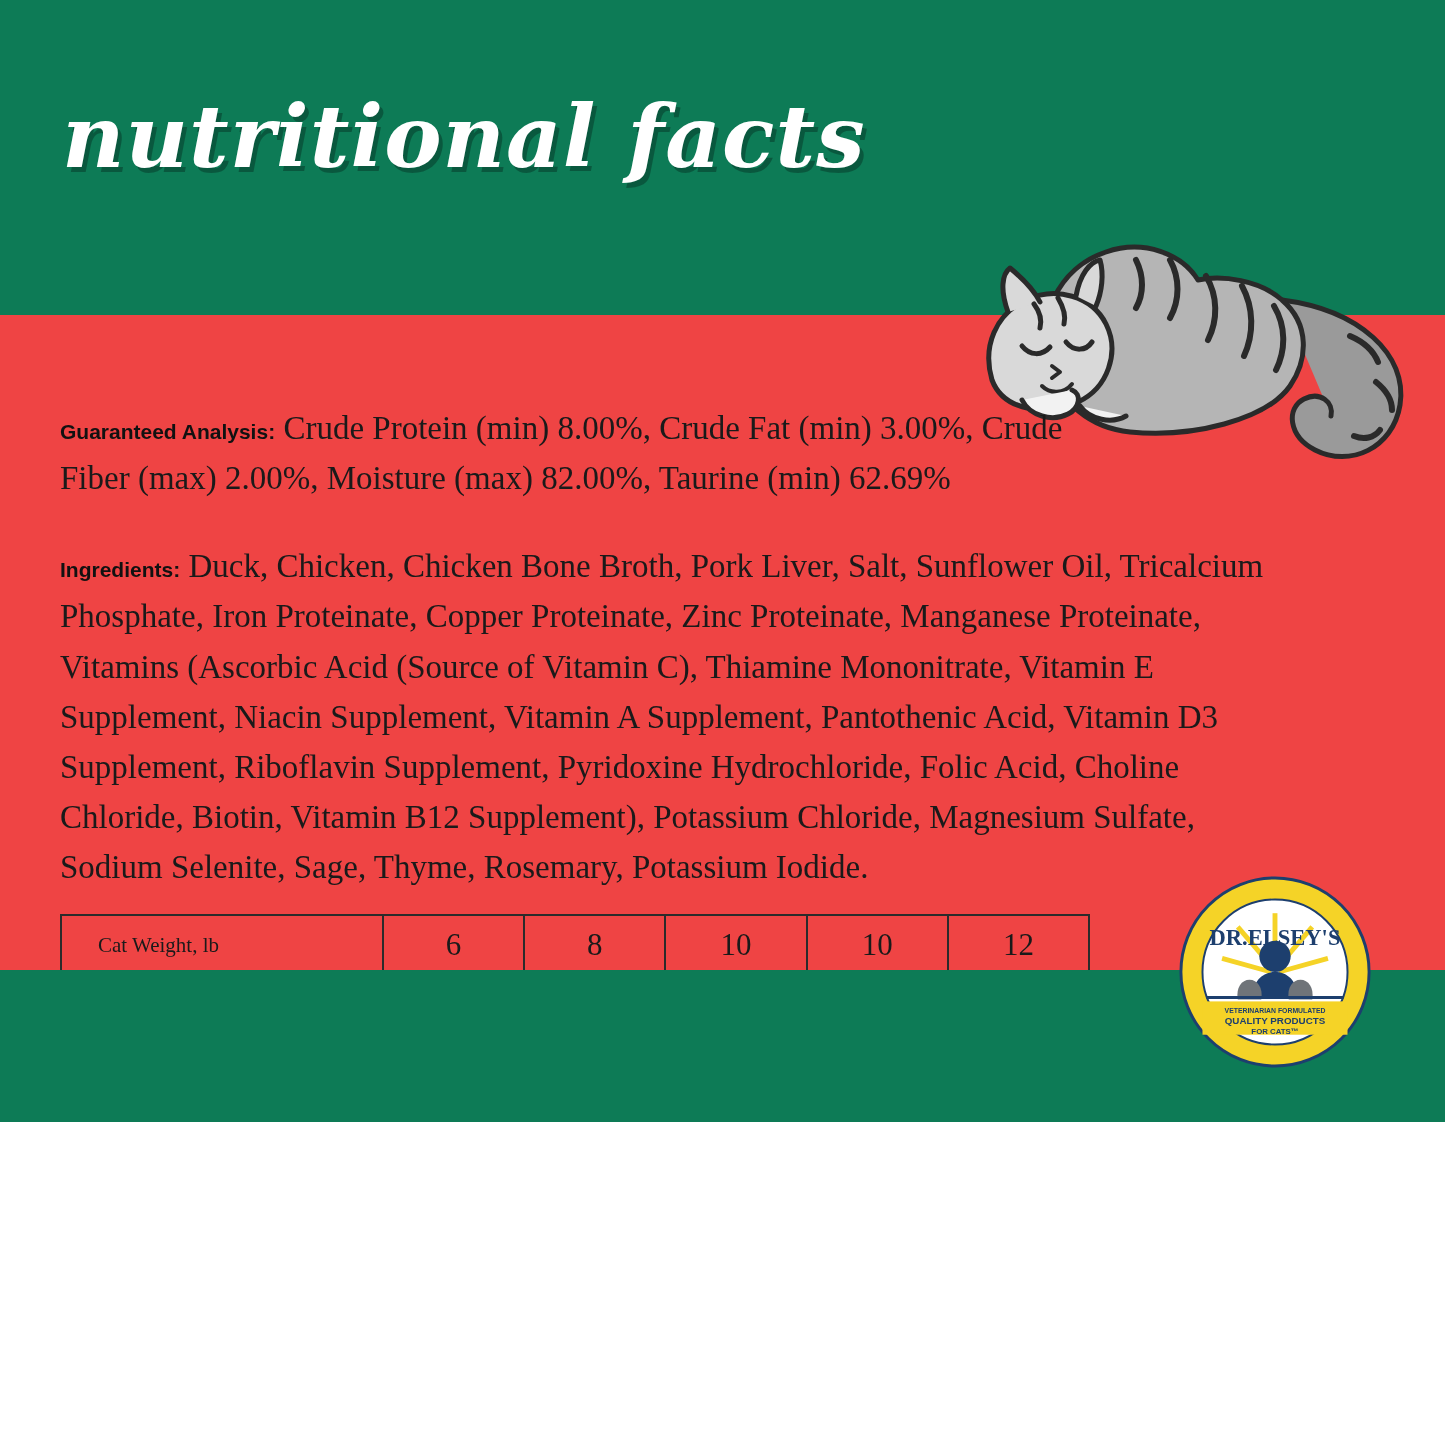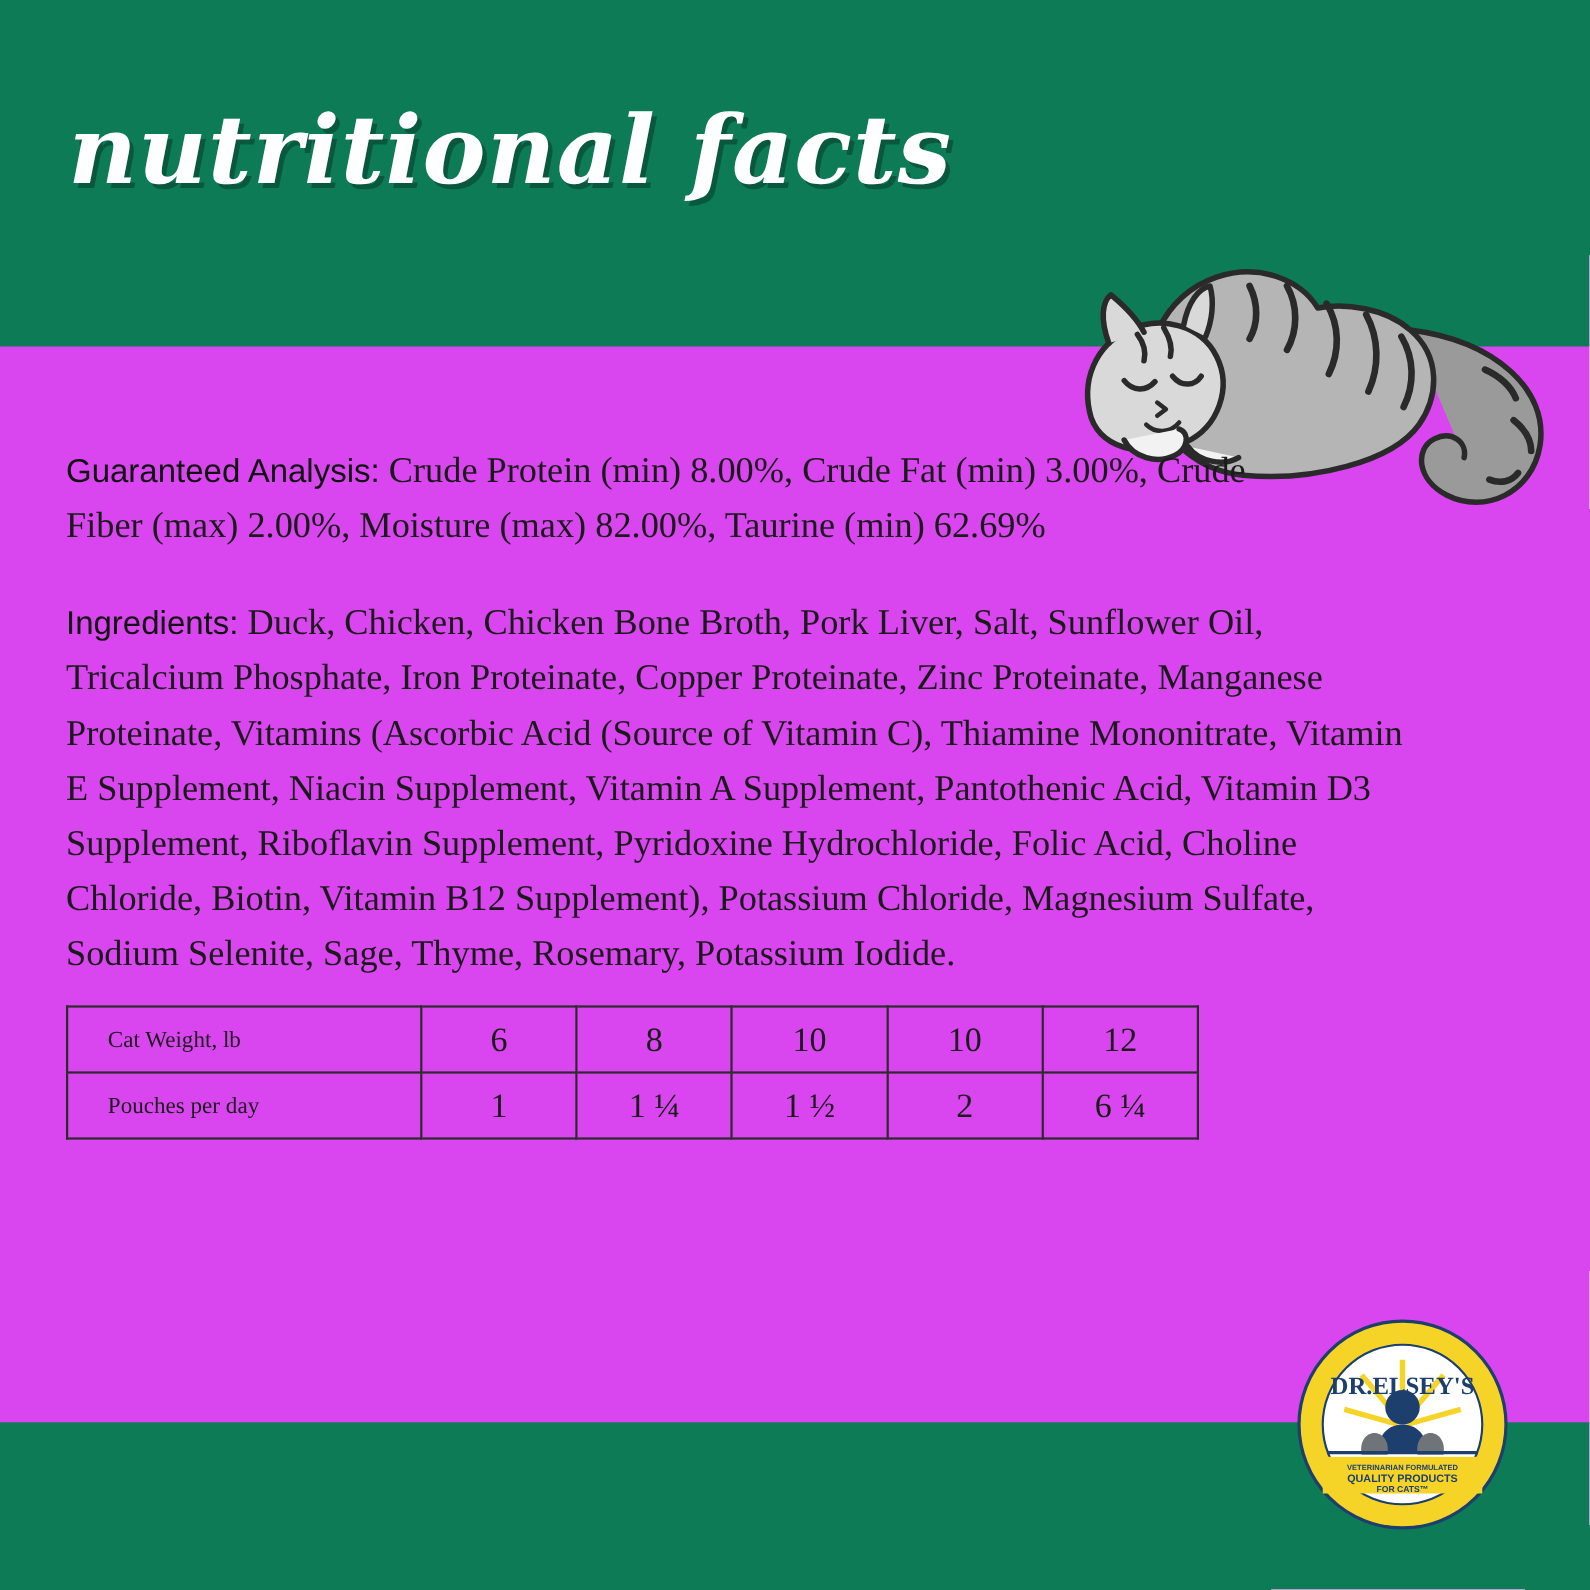--- a/index.html
+++ b/index.html
@@ -6,22 +6,22 @@
   html, body {
     width: 1445px;
     height: 1445px;
     background: #ffffff;
     font-family: "Liberation Serif", serif;
     overflow: hidden;
   }
   .page {
     position: relative;
     width: 1445px;
-    height: 1445px;
-    background: #d946ef;
+    height: 1122px;
+    background: #ef4444;
   }
   
   .top-band {
     position: absolute;
     left: 0; top: 0;
     width: 1445px;
     height: 315px;
     background: #0d7b56;
   }
   .title {
@@ -64,22 +64,22 @@
   }
   .ing {
     margin-top: 38px;
     font-size: 33px;
     line-height: 1.52;
     color: #1a1a1a;
     max-width: 1345px;
   }
   .lbl {
     font-family: "Liberation Sans", sans-serif;
-    font-weight: 400;
-    font-size: 30px;
+    font-weight: 700;
+    font-size: 21px;
     color: #111111;
   }
   .fg-head {
     margin-top: 84px;
     font-family: "Liberation Sans", sans-serif;
     font-weight: 700;
     font-size: 30px;
     color: #111111;
   }
   

